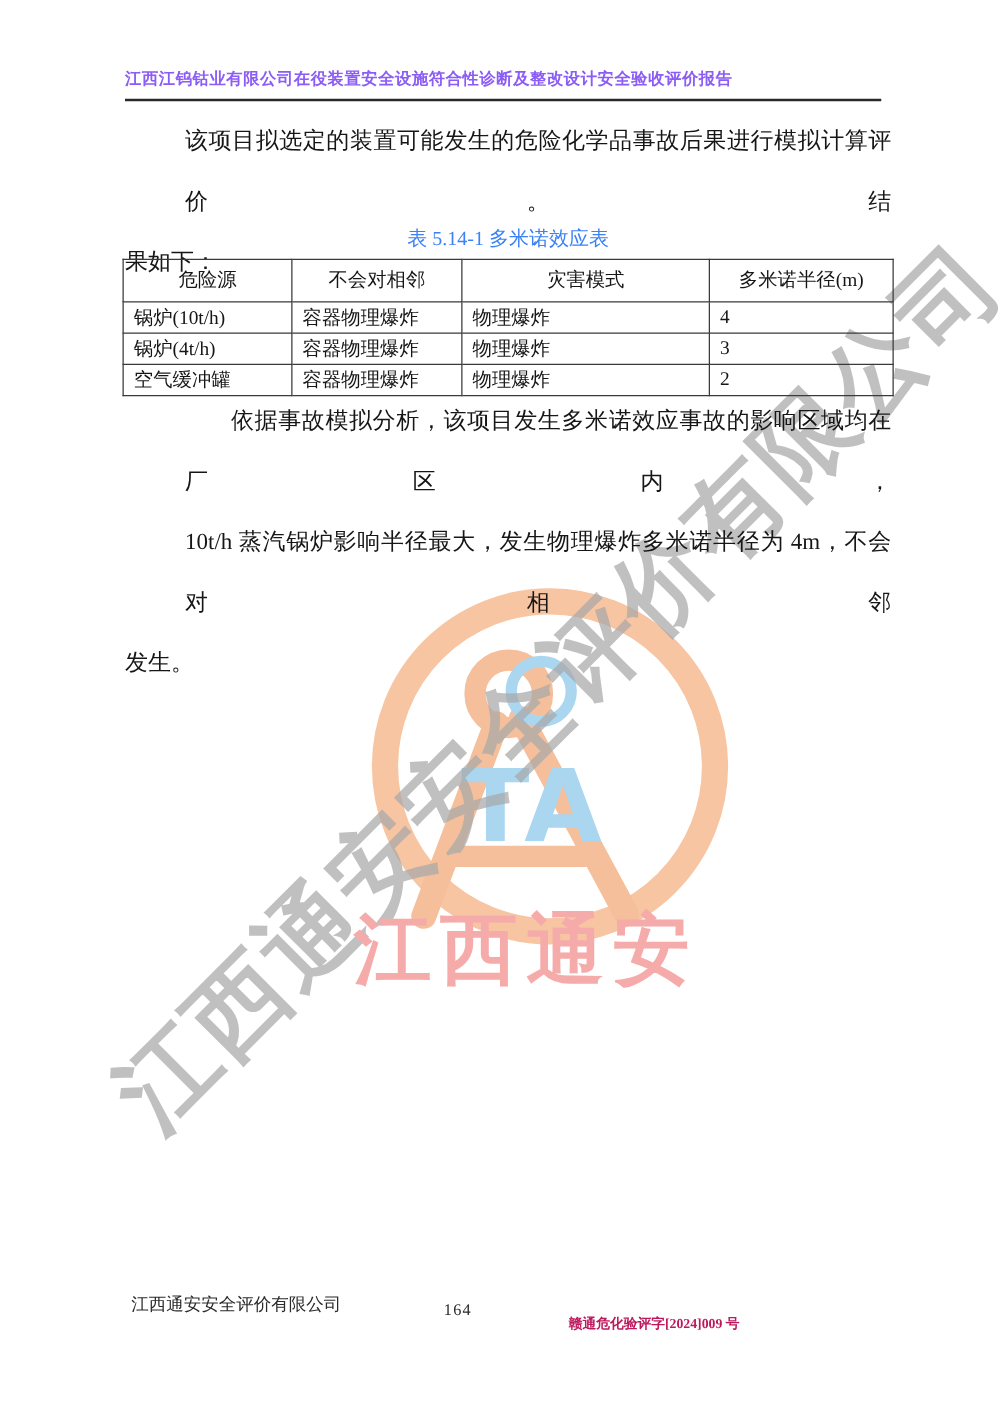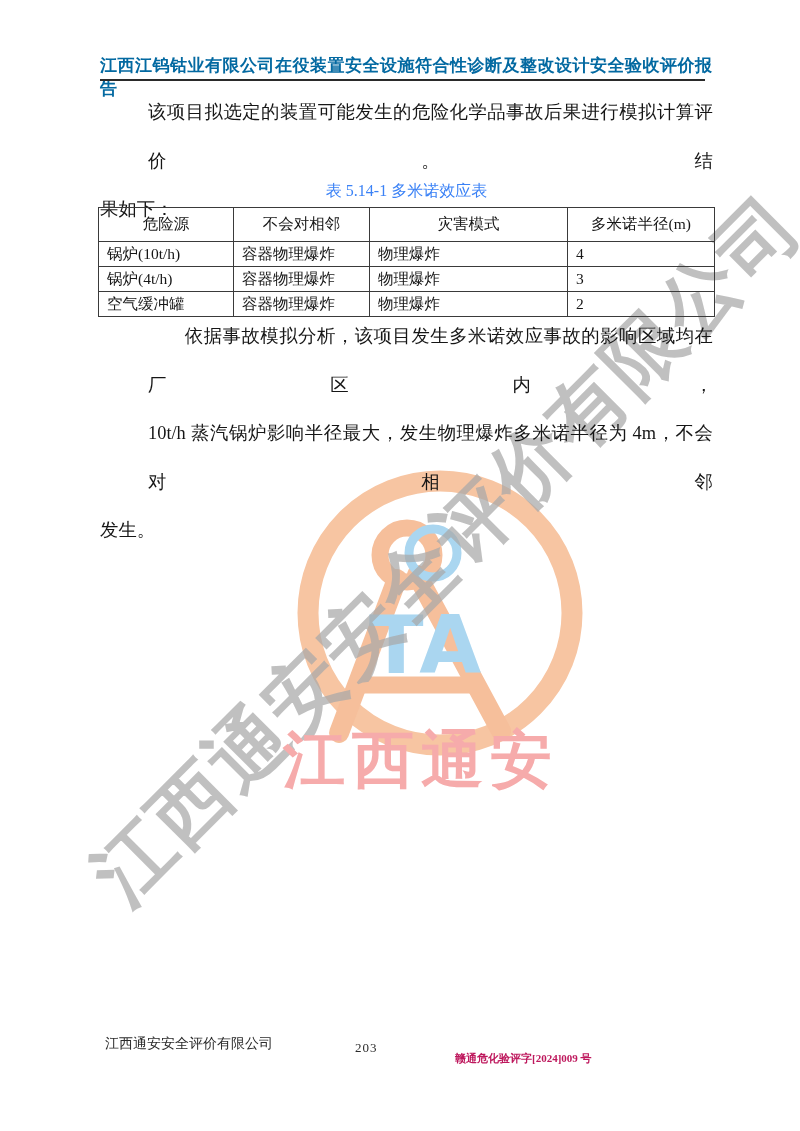--- a/index.html
+++ b/index.html
@@ -19,21 +19,21 @@
   .wm-brand {
     position:absolute; left:283px; top:718px; z-index:0;
     font-size:62px; font-weight:700; letter-spacing:7px;
     color:#f6abab; white-space:nowrap;
     font-family:"Liberation Serif","DejaVu Serif",serif;
   }
   
   .content { position:absolute; inset:0; z-index:2; }
   .rpt-header {
     position:absolute; left:100px; top:54px; width:613px;
-    font-size:17px; font-weight:700; letter-spacing:0.5px; color:#0369a1;
+    font-size:13px; font-weight:700; letter-spacing:0.5px; color:#8b5cf6;
   }
   .rpt-header-rule {
     position:absolute; left:100px; top:79px; width:605px; height:2px; background:#2a2a2a;
   }
   .para { position:absolute; left:100px; width:613px; font-size:18.4px; line-height:48.5px; color:#161616; }
   .para .jline { text-align:justify; text-align-last:justify;margin-left:48px; }
   .para .lline { text-align:center; text-align-last:left; }
   .para .indent { text-indent:2em; }
   .intro { top:88px; }
   .analysis { top:312px; }
@@ -129,17 +129,17 @@
       </tbody>
     </table>
 
     <div class="para analysis">
       <div class="jline indent">依据事故模拟分析，该项目发生多米诺效应事故的影响区域均在厂区内，</div>
       <div class="jline">10t/h 蒸汽锅炉影响半径最大，发生物理爆炸多米诺半径为 4m，不会对相邻</div>
       <div class="lline">发生。</div>
     </div>
 
     <div class="footer-company">江西通安安全评价有限公司</div>
-    <div class="footer-page">203</div>
+    <div class="footer-page">164</div>
     <div class="footer-doc">赣通危化验评字[2024]009 号</div>
   </div>
 
 </div>
 
 </body></html>

